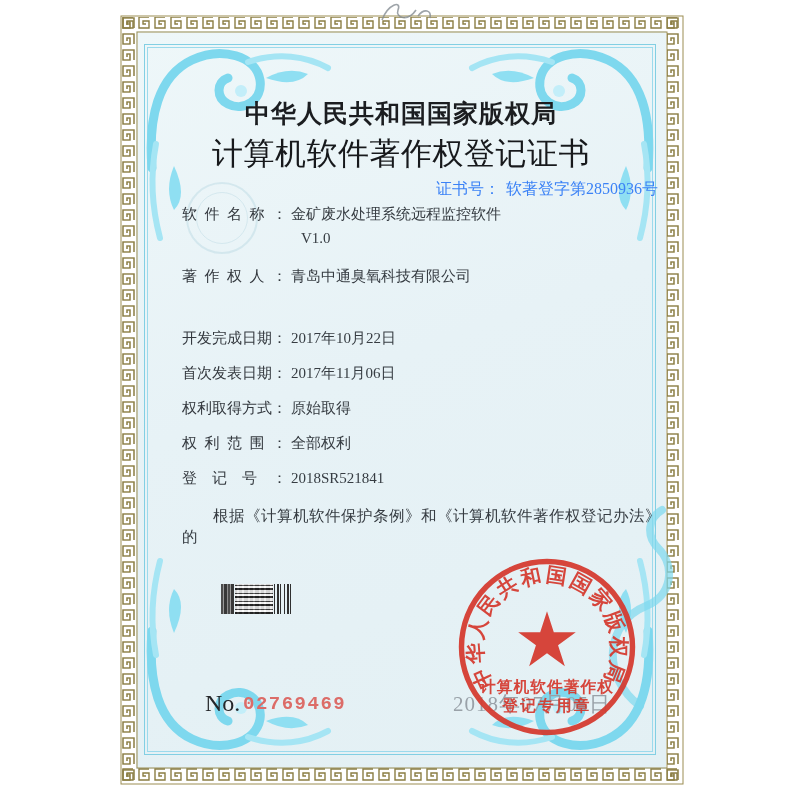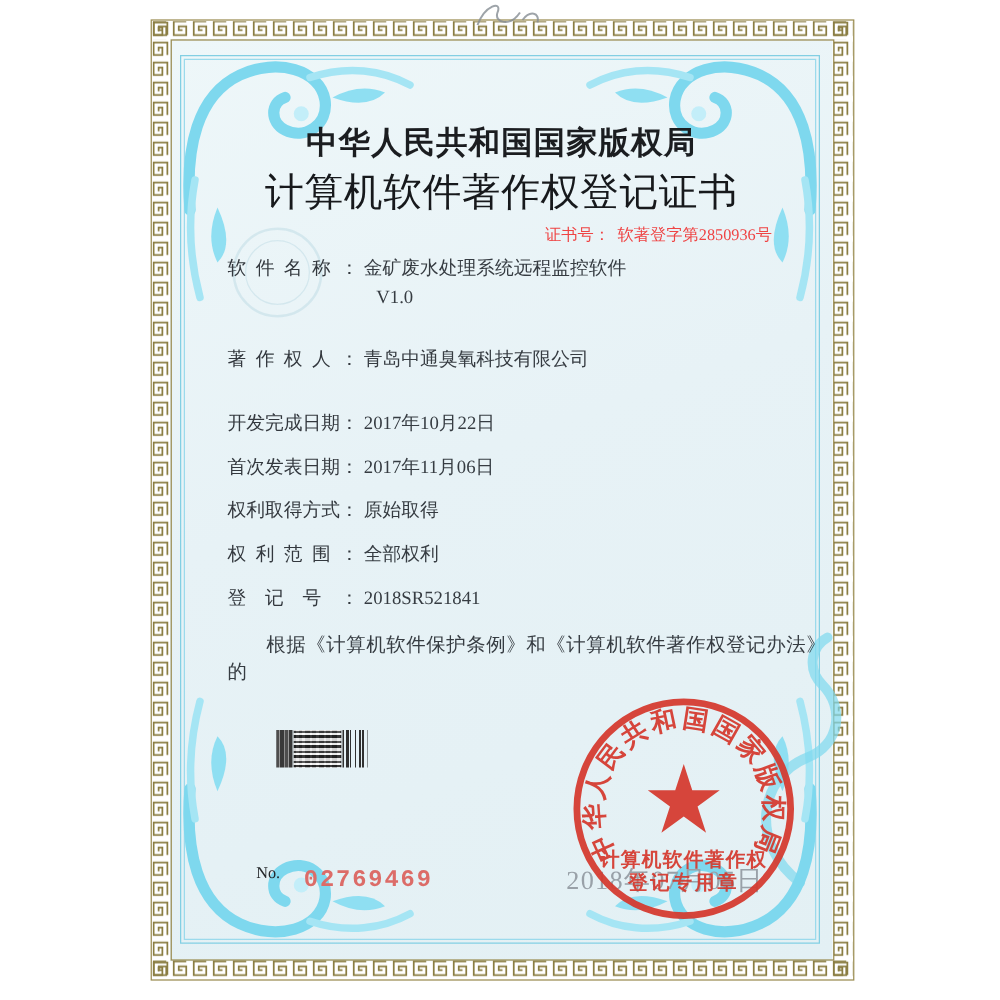--- a/index.html
+++ b/index.html
@@ -16,21 +16,21 @@
   .inner-frame::after{content:"";position:absolute;inset:2px;border:1px solid #9bdaec;}
 
   .border-svg,.ornament-svg{position:absolute;pointer-events:none;}
   .border-svg{left:120px;top:15px;}
   .ornament-svg{left:0;top:0;}
 
   .authority{position:absolute;left:136px;top:97px;width:530px;text-align:center;
     font-size:25px;font-weight:bold;color:#1b1d20;letter-spacing:1px;}
   .cert-title{position:absolute;left:136px;top:133px;width:530px;text-align:center;
     font-size:31px;font-weight:normal;color:#17191c;letter-spacing:0.5px;}
-  .cert-no-line{position:absolute;left:436px;top:179px;font-size:13px;color:#ef4444;}
+  .cert-no-line{position:absolute;left:436px;top:179px;font-size:16px;color:#3b82f6;}
   .cert-no-line .v{margin-left:6px;}
 
   .field-row{position:absolute;left:182px;font-size:15px;color:#363c42;white-space:nowrap;}
   .flabel{display:inline-block;width:105px;text-align:justify;text-align-last:justify;color:#33383e;}
   .fvalue{margin-left:4px;color:#363c42;}
   .fvalue2{position:absolute;left:301px;font-size:15px;color:#363c42;}
 
   .statement-line{position:absolute;left:182px;width:480px;font-size:15.5px;color:#363c42;letter-spacing:0.5px;}
 
   .watermark-seal{position:absolute;left:186px;top:182px;width:68px;height:68px;border-radius:50%;
@@ -45,21 +45,21 @@
   .bc-b{width:38px;height:100%;
     background:
       repeating-linear-gradient(0deg,rgba(30,30,30,0.85) 0 2px,rgba(255,255,255,0.9) 2px 4px,rgba(60,60,60,0.8) 4px 5px,rgba(240,240,240,0.85) 5px 8px),
       repeating-linear-gradient(90deg,#2e2e2e 0 2px,#cfcfcf 2px 4px,#454545 4px 7px,#e2e2e2 7px 9px,#3a3a3a 9px 11px);}
   .bc-c{width:20px;height:100%;
     background:repeating-linear-gradient(90deg,#303030 0 1px,transparent 1px 3px,#303030 3px 5px,transparent 5px 6px,#303030 6px 7px,transparent 7px 10px);}
 
   .stamp{position:absolute;left:455px;top:555px;width:184px;height:184px;opacity:0.93;}
   .stamp-date{position:absolute;left:453px;top:690px;font-size:21px;letter-spacing:1px;color:#99a1a8;}
 
-  .serial{position:absolute;left:205px;top:690px;font-size:13px;color:#25272a;}
+  .serial{position:absolute;left:205px;top:690px;font-size:24px;color:#25272a;}
   .serial-number{position:absolute;left:243px;top:693px;font-family:"Liberation Mono","DejaVu Sans Mono",monospace;
     font-size:19px;letter-spacing:1.5px;color:#dc6c68;font-weight:bold;}
 
   .pen-mark{position:absolute;left:378px;top:0px;}
 </style>
 </head>
 <body>
 
 <div class="canvas">
 
@@ -112,21 +112,21 @@
   <div class="cert-title">计算机软件著作权登记证书</div>
   <div class="cert-no-line">
     <span class="l">证书号：</span><span class="v">软著登字第2850936号</span>
   </div>
 
   <div class="field-row" style="top:205px">
     <span class="flabel">软件名称：</span><span class="fvalue">金矿废水处理系统远程监控软件</span>
   </div>
   <div class="fvalue2" style="top:230px">V1.0</div>
 
-  <div class="field-row" style="top:278px">
+  <div class="field-row" style="top:267px">
     <span class="flabel">著作权人：</span><span class="fvalue">青岛中通臭氧科技有限公司</span>
   </div>
 
   <div class="field-row" style="top:329px">
     <span class="flabel">开发完成日期：</span><span class="fvalue">2017年10月22日</span>
   </div>
 
   <div class="field-row" style="top:364px">
     <span class="flabel">首次发表日期：</span><span class="fvalue">2017年11月06日</span>
   </div>

